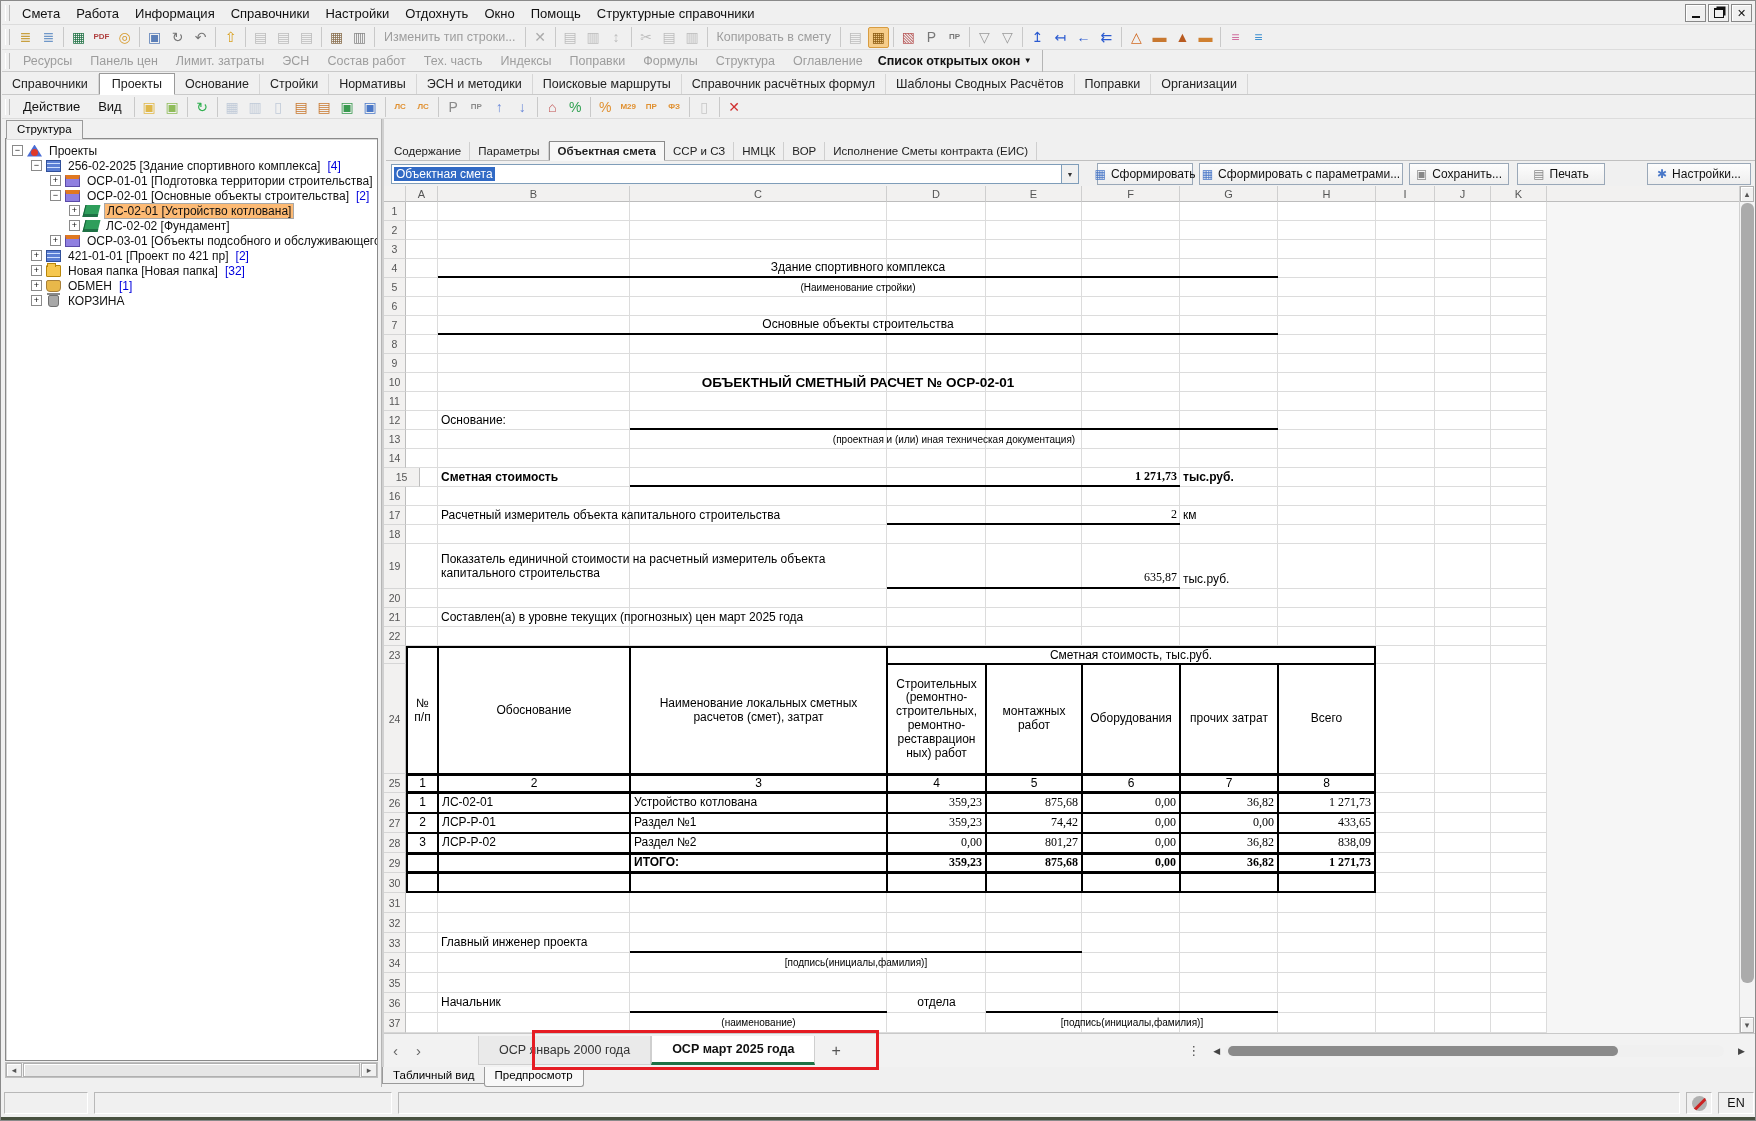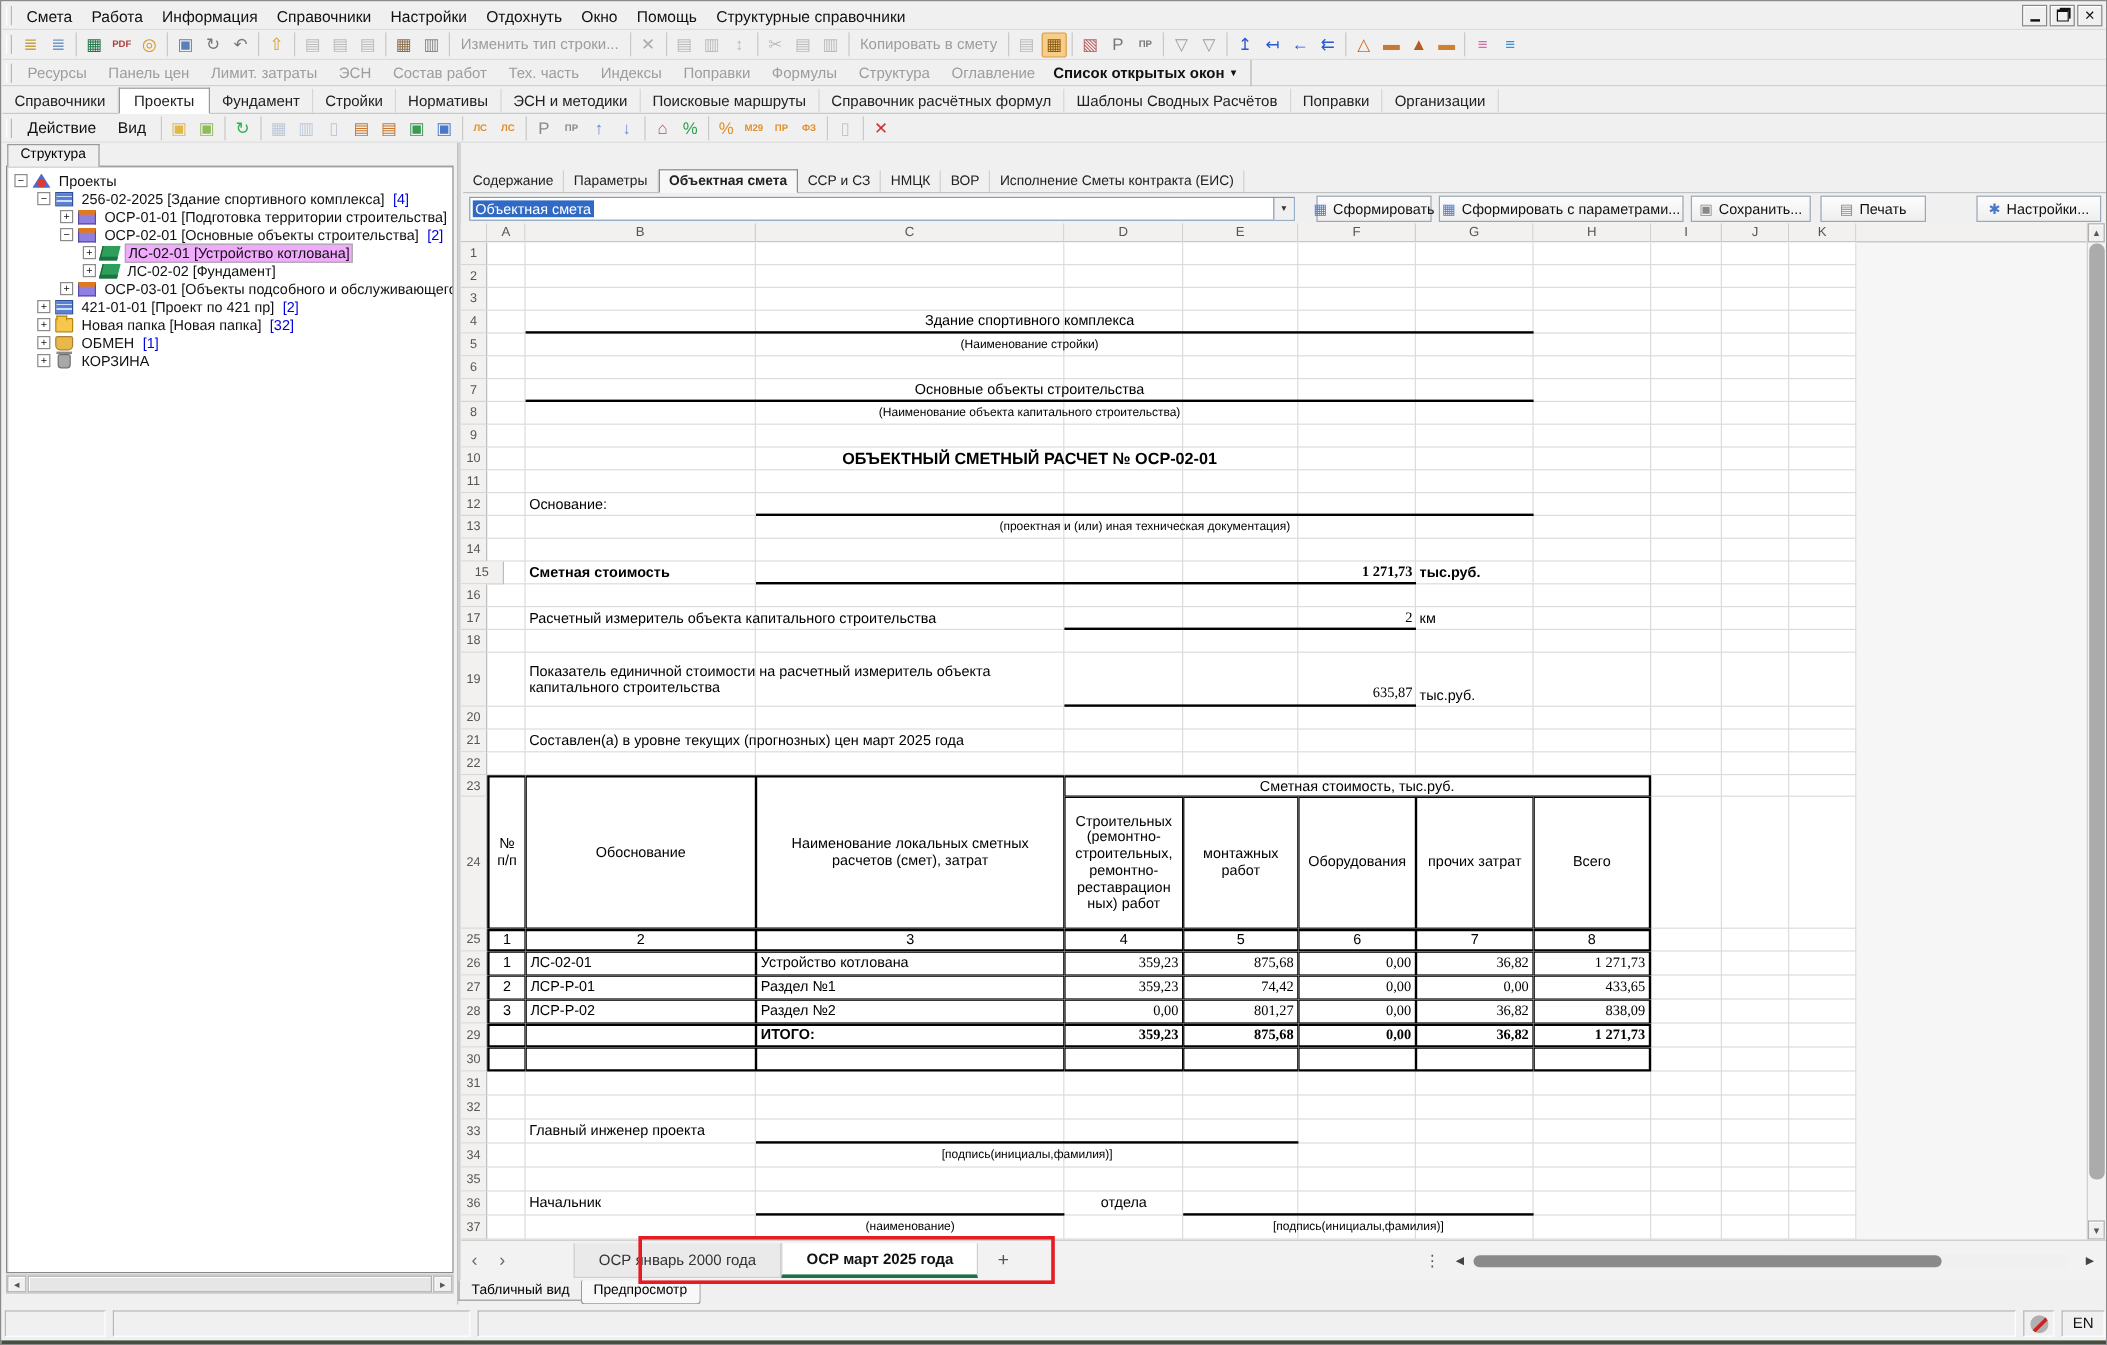--- a/index.html
+++ b/index.html
@@ -48,21 +48,21 @@
   .ti-projects::after{content:"";position:absolute;left:4px;top:4px;width:7px;height:7px;border-radius:50%;background:#e03a2a;}
   .ti-building{background:repeating-linear-gradient(0deg,#5b7fd4 0 3px,#cfe0ff 3px 4px);border:1px solid #30509a;}
   .ti-osr{background:#8f7fe0;border:1px solid #5a4aa8;border-top:4px solid #e07820;}
   .ti-ls{background:#2e9e5b;border-bottom:3px solid #1e7145;transform:skewX(-14deg);border-left:1px solid #176038;}
   .ti-folder{background:#f6c74e;border:1px solid #b8860b;border-radius:1px;}
   .ti-folder::before{content:"";position:absolute;left:0;top:-3px;width:7px;height:3px;background:#f6c74e;border:1px solid #b8860b;border-bottom:none;}
   .ti-exchange{background:#e8b84a;border-radius:2px 2px 4px 4px;border:1px solid #a8803a;}
   .ti-trash{background:#a8a8a8;border:1px solid #707070;border-radius:2px 2px 3px 3px;width:11px;margin-left:2px;margin-right:7px;}
   .ti-trash::before{content:"";position:absolute;left:-2px;top:-3px;width:13px;height:2px;background:#8a8a8a;}
   .tree-label{color:#111;padding:0 2px;}
-  .tree-label.selected{background:#f0abfc;border:1px solid #a8a8a8;padding:0 2px;}
+  .tree-label.selected{background:#fdba74;border:1px solid #a8a8a8;padding:0 2px;}
   .tree-count{color:#0000dd;margin-left:5px;}
   
   #tree-hscroll{left:4px;top:1061px;width:373px;height:16px;background:#f0f0f0;border:1px solid #c0c0c0;display:flex;align-items:center;}
   .sb-btn{width:16px;height:14px;background:#f0f0f0;border:1px solid #b0b0b0;box-shadow:inset 1px 1px 0 #fff;font-size:9px;display:flex;align-items:center;justify-content:center;color:#555;flex:none;}
   #tree-thumb{flex:1;height:14px;background:#e6e6e6;border:1px solid #b0b0b0;box-shadow:inset 1px 1px 0 #fff;margin:0 1px;}
   
   #splitter{left:381px;top:118px;width:2px;height:968px;background:#d0d0d0;}
   
   #doctabs{left:385px;top:139px;width:1369px;height:21px;display:flex;align-items:flex-end;border-bottom:1px solid #c0c0c0;}
   .doctab{font-size:11.5px;color:#222;padding:3px 8px;border-right:1px solid #cfcfcf;white-space:nowrap;}
@@ -220,21 +220,21 @@
       <span class="strip-item">Формулы</span>
       <span class="strip-item">Структура</span>
       <span class="strip-item">Оглавление</span>
       <span id="open-windows"><span>Список открытых окон</span> <span class="caret">▼</span></span>
       <span class="endsep"></span>
     </div>
 
   <div id="modtabs" class="abs">
       <div class="modtab">Справочники</div>
       <div class="modtab active">Проекты</div>
-      <div class="modtab">Фундамент</div>
+      <div class="modtab">Основание</div>
       <div class="modtab">Стройки</div>
       <div class="modtab">Нормативы</div>
       <div class="modtab">ЭСН и методики</div>
       <div class="modtab">Поисковые маршруты</div>
       <div class="modtab">Справочник расчётных формул</div>
       <div class="modtab">Шаблоны Сводных Расчётов</div>
       <div class="modtab">Поправки</div>
       <div class="modtab">Организации</div>
     </div>
 
@@ -461,21 +461,20 @@
       <div class="rnum" style="left: 0px; top: 767px; width: 22px; height: 20px;">34</div>
       <div class="gl-h" style="left: 22px; top: 806px; width: 1141px; height: 1px;"></div>
       <div class="rnum" style="left: 0px; top: 787px; width: 22px; height: 20px;">35</div>
       <div class="gl-h" style="left: 22px; top: 826px; width: 1141px; height: 1px;"></div>
       <div class="rnum" style="left: 0px; top: 807px; width: 22px; height: 20px;">36</div>
       <div class="gl-h" style="left: 22px; top: 846px; width: 1141px; height: 1px;"></div>
       <div class="rnum" style="left: 0px; top: 827px; width: 22px; height: 20px;">37</div>
       <div class="cell al-c u" style="left: 54px; top: 73px; width: 840px; height: 19px;">Здание спортивного комплекса</div>
       <div class="cell al-c sm" style="left: 54px; top: 92px; width: 840px; height: 19px;">(Наименование стройки)</div>
       <div class="cell al-c u" style="left: 54px; top: 130px; width: 840px; height: 19px;">Основные объекты строительства</div>
-      <div class="cell al-c sm" style="left: 54px; top: 149px; width: 840px; height: 19px;">(Наименование объекта капитального строительства)</div>
       <div class="cell big" style="left: 54px; top: 187px; width: 840px; height: 19px;">ОБЪЕКТНЫЙ СМЕТНЫЙ РАСЧЕТ № ОСР-02-01</div>
       <div class="cell " style="left: 54px; top: 225px; width: 192px; height: 19px;">Основание:</div>
       <div class="cell u" style="left: 246px; top: 225px; width: 648px; height: 19px;"></div>
       <div class="cell al-c sm" style="left: 246px; top: 244px; width: 648px; height: 19px;">(проектная и (или) иная техническая документация)</div>
       <div class="cell bold" style="left: 54px; top: 282px; width: 192px; height: 19px;">Сметная стоимость</div>
       <div class="cell al-r u bold" style="left: 246px; top: 282px; width: 550px; height: 19px;">1 271,73</div>
       <div class="cell bold" style="left: 796px; top: 282px; width: 98px; height: 19px;">тыс.руб.</div>
       <div class="cell " style="left: 54px; top: 320px; width: 449px; height: 19px;">Расчетный измеритель объекта капитального строительства</div>
       <div class="cell al-r u" style="left: 503px; top: 320px; width: 293px; height: 19px;">2</div>
       <div class="cell " style="left: 796px; top: 320px; width: 98px; height: 19px;">км</div>

